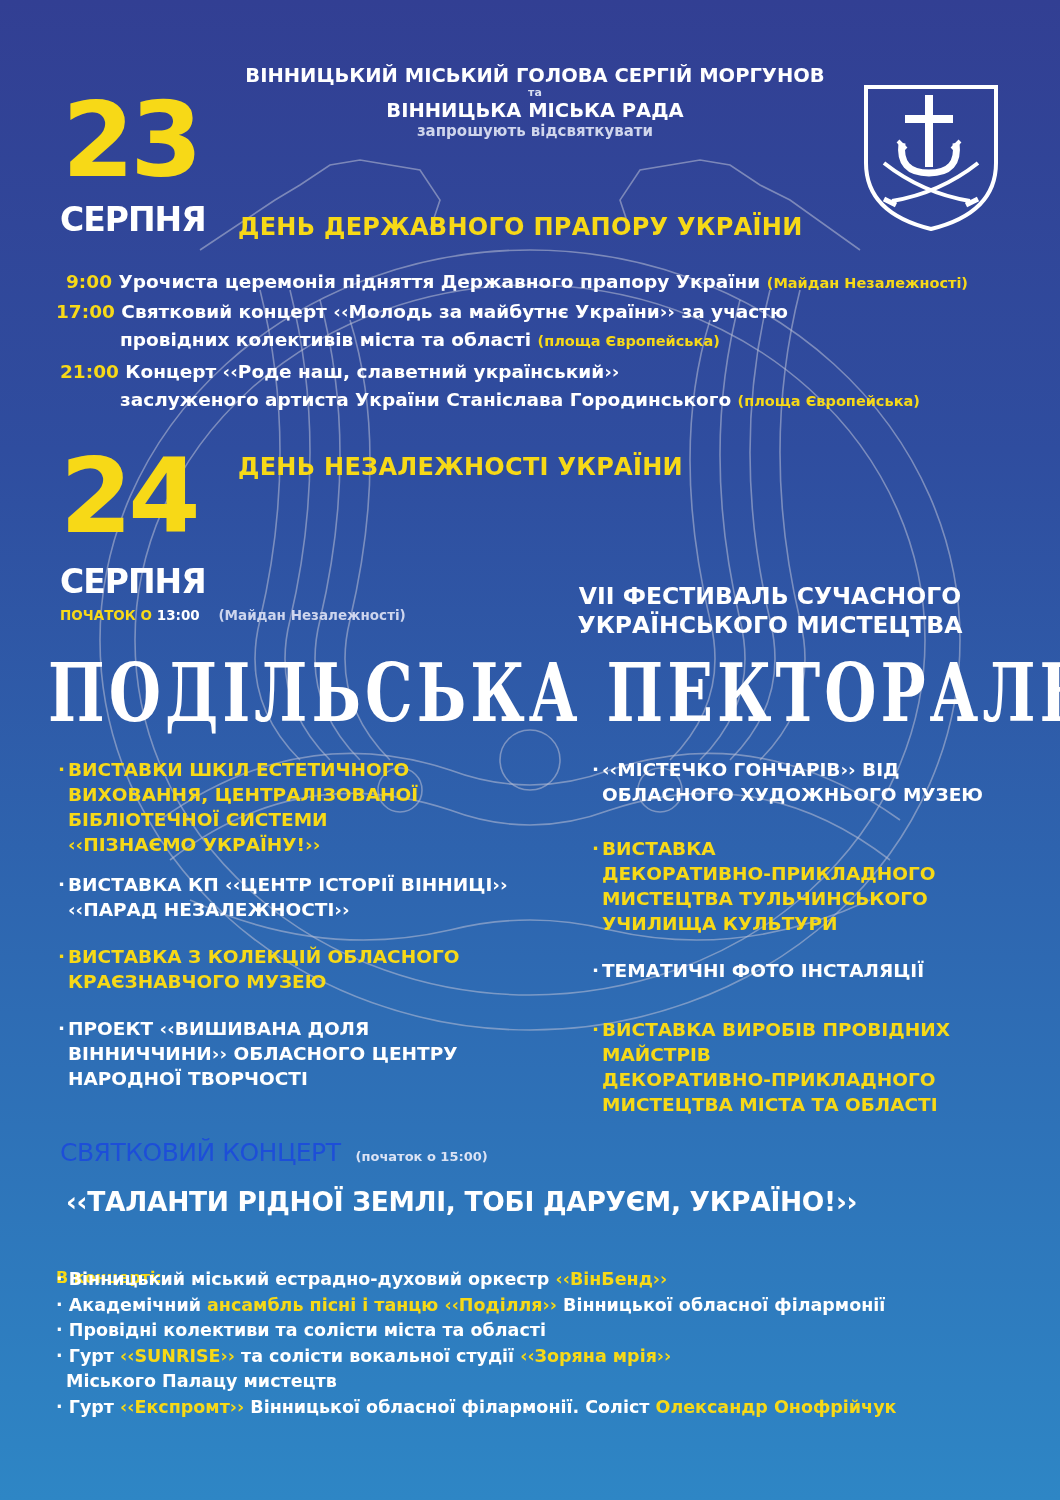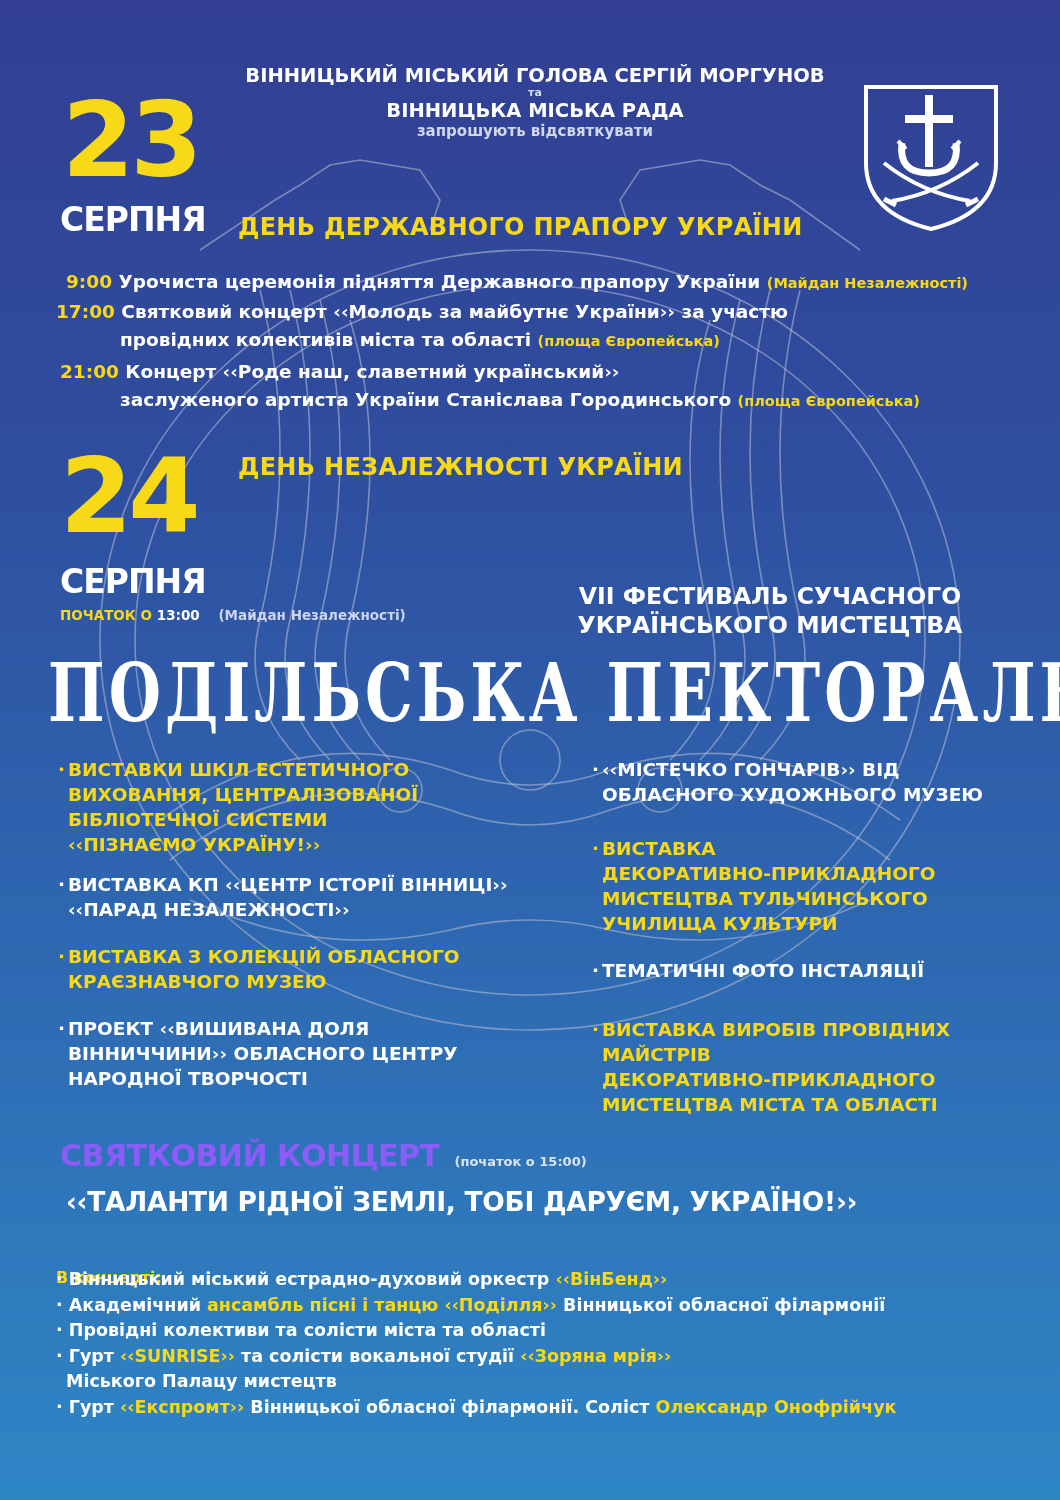--- a/index.html
+++ b/index.html
@@ -18,21 +18,21 @@
   .hdr { font-weight:bold; text-align:center; color:#fff; }
   .sched { font-weight:bold; font-size:18.5px; line-height:28px; white-space:nowrap; }
   .sched .time { color:#f7d917; }
   .loc { color:#f7d917; font-size:14.5px; }
   .dayhead { font-weight:bold; font-size:24px; color:#f7d917; white-space:nowrap; letter-spacing:0.3px; }
   .fest { font-weight:bold; font-size:23.5px; text-align:center; line-height:29px; color:#fff; }
   .pect { font-family:"DejaVu Serif", serif; font-weight:bold; font-size:60px; letter-spacing:4px; color:#fff; white-space:nowrap; transform:scaleY(1.35); transform-origin:left top; }
   .bul { font-weight:bold; font-size:18.5px; line-height:25px; text-transform:uppercase; }
   .bul .dot { display:inline-block; width:10px; }
   .bul .ind { padding-left:10px; display:block; }
-  .conc-head { font-weight:bold; font-size:30px; color:#8b5cf6; white-space:nowrap; letter-spacing:-0.5px;}
+  .conc-head { font-weight:normal; font-size:25px; color:#1d4ed8; white-space:nowrap; letter-spacing:-0.5px;}
   .conc-sub { font-size:13px; color:#dbe3f5; font-weight:bold; }
   .conc-title { font-weight:bold; font-size:26.5px; color:#fff; white-space:nowrap; letter-spacing:-0.3px;}
   .in-head { font-weight:bold; font-size:16px; color:#f7d917;margin-top:26px; }
   .perf { font-weight:bold; font-size:17.5px; line-height:25.5px; white-space:nowrap; }
 </style>
 </head>
 <body>
 
 <svg class="ornament" viewBox="0 0 1060 1500" fill="none" stroke="#b9bfd6" stroke-opacity="0.55" stroke-width="1.6">
   <ellipse cx="530" cy="640" rx="430" ry="390"></ellipse>

